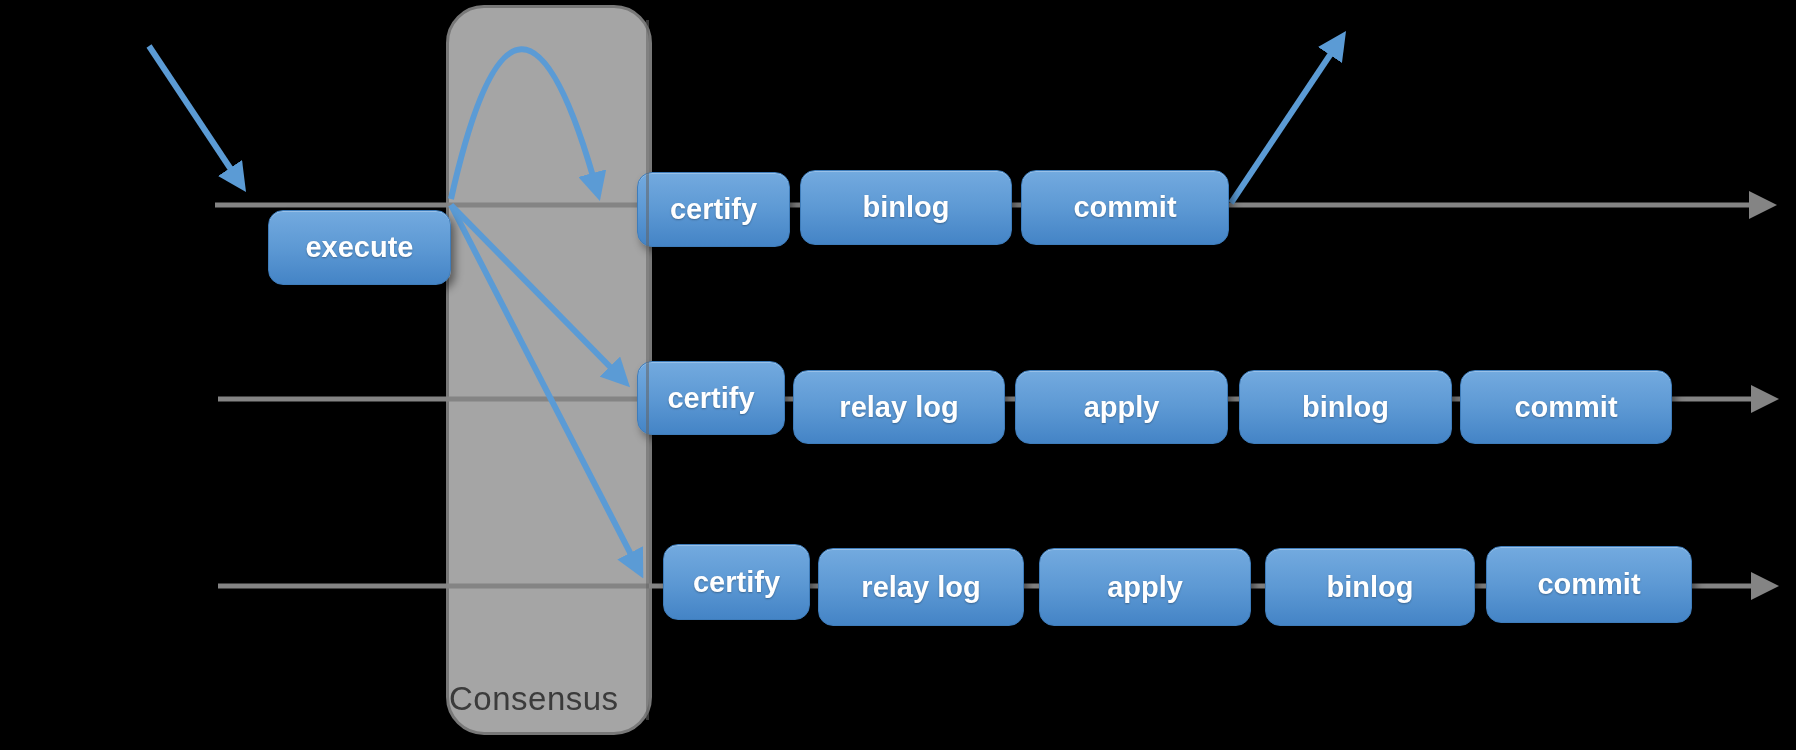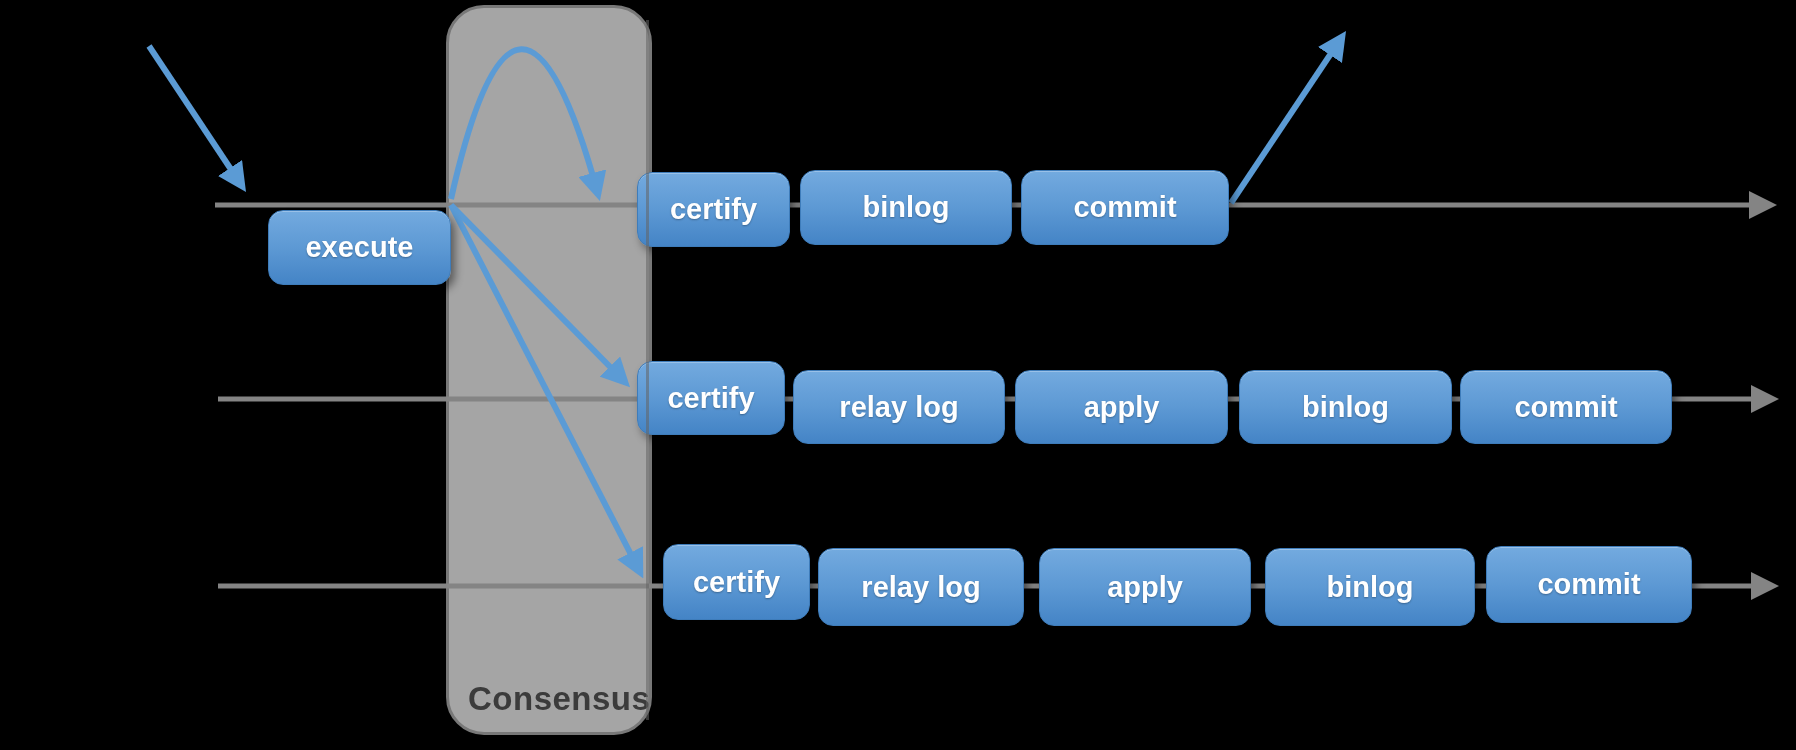--- a/index.html
+++ b/index.html
@@ -22,24 +22,23 @@
     border: 3px solid #787878;
     border-radius: 38px;
     box-shadow: 4px 5px 10px rgba(0,0,0,0.5);
     z-index: 1;
   }
   .consensus-label {
     position: absolute;
     left: 0; right: 0; bottom: 14px;
     text-align: left;
     font-size: 33px;
-    font-weight: 700;
+    font-weight: 400;
     color: #3b3b3b;
     letter-spacing: 0.5px;
-    margin-left: 19px;
   }
   .arrow-layer {
     position: absolute;
     left: 0; top: 0;
     width: 1796px; height: 750px;
     z-index: 10;
   }
   .node {
     position: absolute;
     display: flex;

